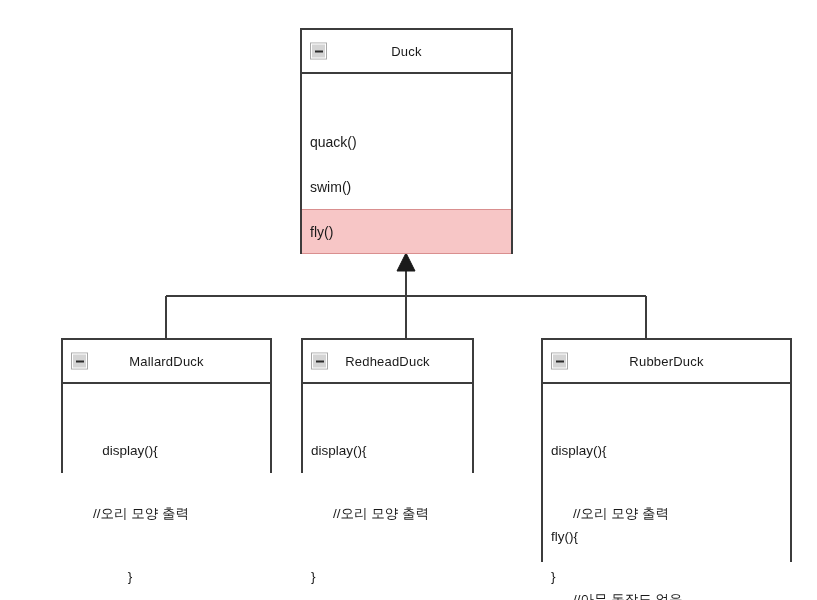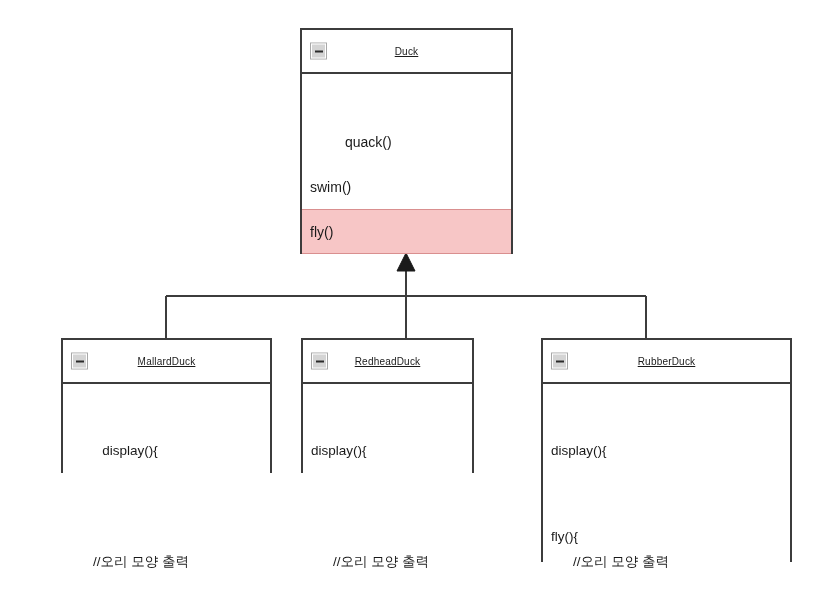--- a/index.html
+++ b/index.html
@@ -40,25 +40,24 @@
     position: relative;
     box-sizing: border-box;
     height: 44px;
     border-bottom: 2px solid #3c3c3c;
     background: #ffffff;
     display: flex;
     align-items: center;
     justify-content: center;
   }
   .uml-title {
-    font-size: 10px;
+    font-size: 13px;
     color: #1a1a1a;
     letter-spacing: 0.2px;
     white-space: nowrap;
-    text-decoration: underline;
   }
   .collapse-icon {
     position: absolute;
     left: 9px;
     top: 50%;
     transform: translateY(-50%);
     width: 15px;
     height: 15px;
     box-sizing: border-box;
     background: #d4d4d4;
@@ -104,21 +103,20 @@
   .code-block {
     position: absolute;
     left: 8px;
     font-size: 13.5px;
     color: #1a1a1a;
     line-height: 21px;
     white-space: pre;
   }
   .code-line.indent {
     padding-left: 22px;
-    margin-top: 48px;
   }
 </style>
 </head>
 <body>
 
 <div id="canvas">
 
   <svg id="connectors" viewBox="0 0 817 600" width="817" height="600">
 
     <line x1="406" y1="296" x2="406" y2="264" stroke="#3c3c3c" stroke-width="2"></line>
@@ -131,21 +129,21 @@
     <line x1="406" y1="296" x2="406" y2="339" stroke="#3c3c3c" stroke-width="2"></line>
     <line x1="646" y1="296" x2="646" y2="339" stroke="#3c3c3c" stroke-width="2"></line>
   </svg>
 
   <div class="uml-class" style="left:300px; top:28px; width:213px; height:226px;">
     <div class="uml-header">
       <span class="collapse-icon"></span>
       <span class="uml-title">Duck</span>
     </div>
     <div class="uml-body" style="height:180px;">
-      <div class="op-row" style="top:45px; height:45px;margin-left:35px;">
+      <div class="op-row" style="top:45px; height:45px;">
         <span>quack()</span>
       </div>
       <div class="op-row" style="top:90px; height:45px;">
         <span>swim()</span>
       </div>
       <div class="op-row highlight" style="top:135px; height:45px;">
         <span>fly()</span>
       </div>
     </div>
   </div>

